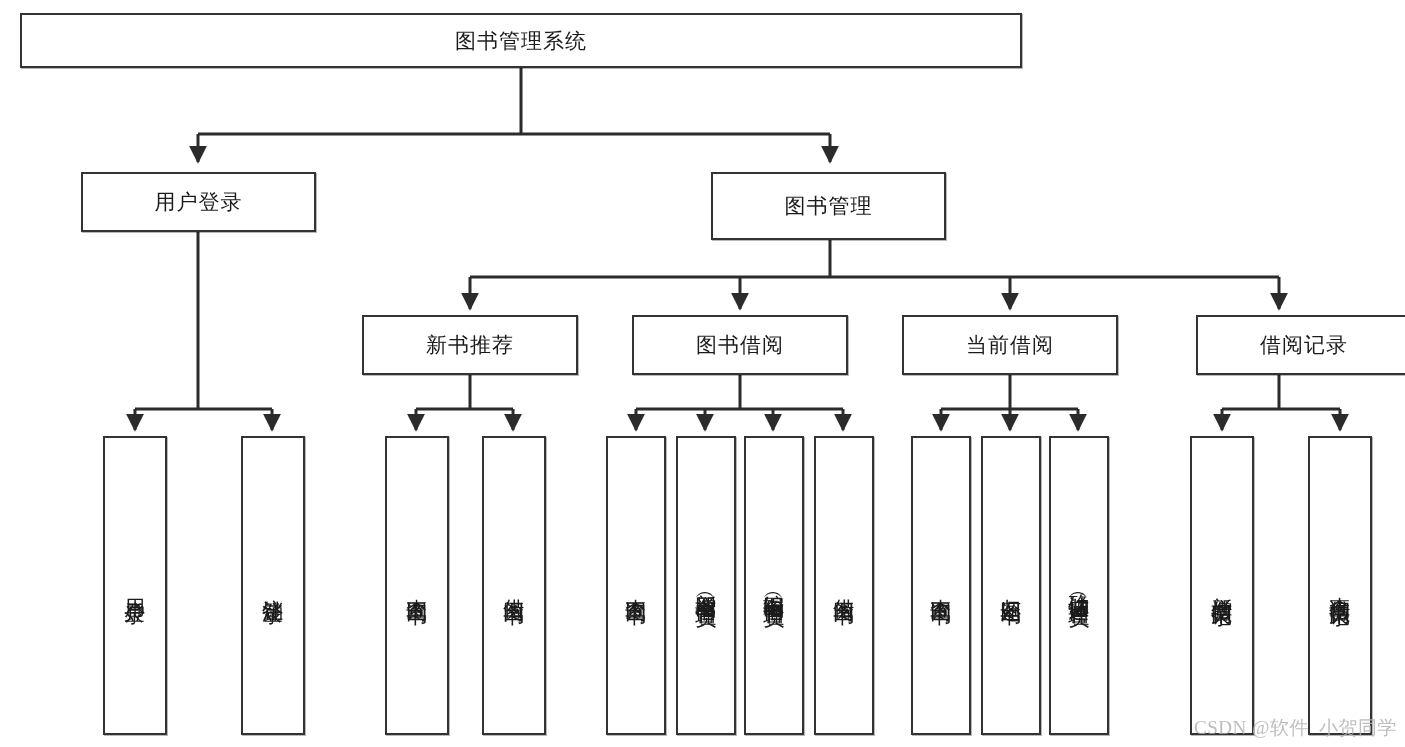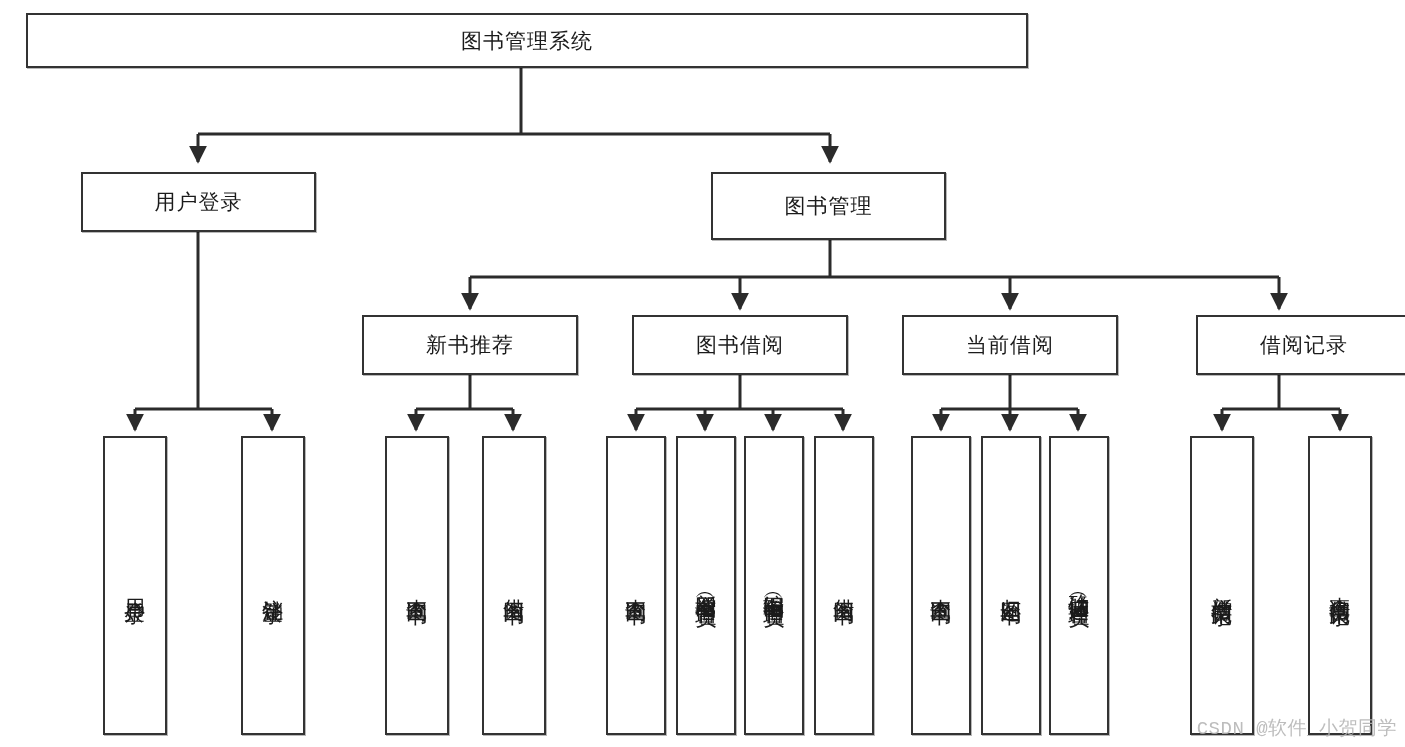--- a/index.html
+++ b/index.html
@@ -57,21 +57,21 @@
   }
   #watermark {
     position: absolute;
     right: 8px;
     bottom: 6px;
     font-size: 19px;
     color: #b4b4b4;
     opacity: 0.88;
     letter-spacing: 0.5px;
     white-space: nowrap;
-    font-family: Liberation Mono, monospace;
+    font-family: Liberation Serif, serif;
   }
 </style>
 </head>
 <body>
 
 <div id="canvas">
 
   <svg id="wires" viewBox="0 0 1405 747">
     <defs>
       <marker id="arrow" viewBox="0 0 10 10" refX="9" refY="5" markerWidth="6" markerHeight="6" orient="auto-start-reverse">
@@ -115,21 +115,21 @@
       <path d="M 1010 409 L 1010 430" marker-end="url(#arrow)"></path>
       <path d="M 1078 409 L 1078 430" marker-end="url(#arrow)"></path>
 
       <path d="M 1279 375 L 1279 409"></path>
       <path d="M 1222 409 L 1340 409"></path>
       <path d="M 1222 409 L 1222 430" marker-end="url(#arrow)"></path>
       <path d="M 1340 409 L 1340 430" marker-end="url(#arrow)"></path>
     </g>
   </svg>
 
-  <div class="node" style="left:20px; top:13px; width:1002px; height:55px;margin-left:6px;">
+  <div class="node" style="left:20px; top:13px; width:1002px; height:55px;">
     <span class="label">图书管理系统</span>
   </div>
 
   <div class="node" style="left:81px; top:172px; width:235px; height:60px;">
     <span class="label">用户登录</span>
   </div>
 
   <div class="node" style="left:711px; top:172px; width:235px; height:68px;">
     <span class="label">图书管理</span>
   </div>

